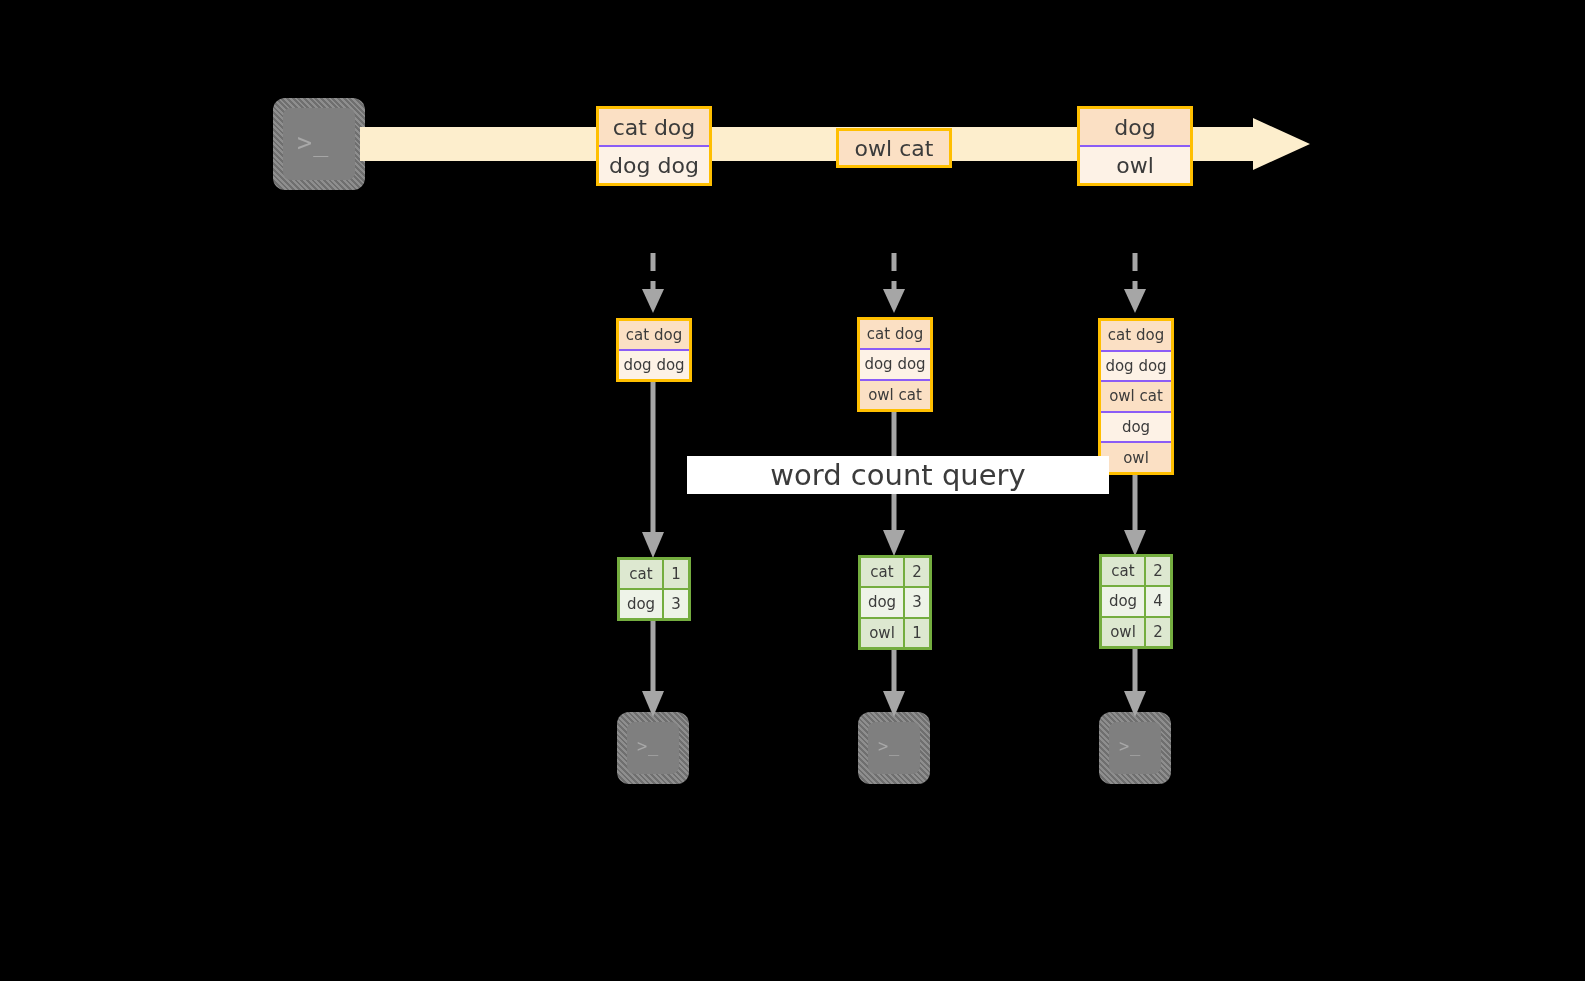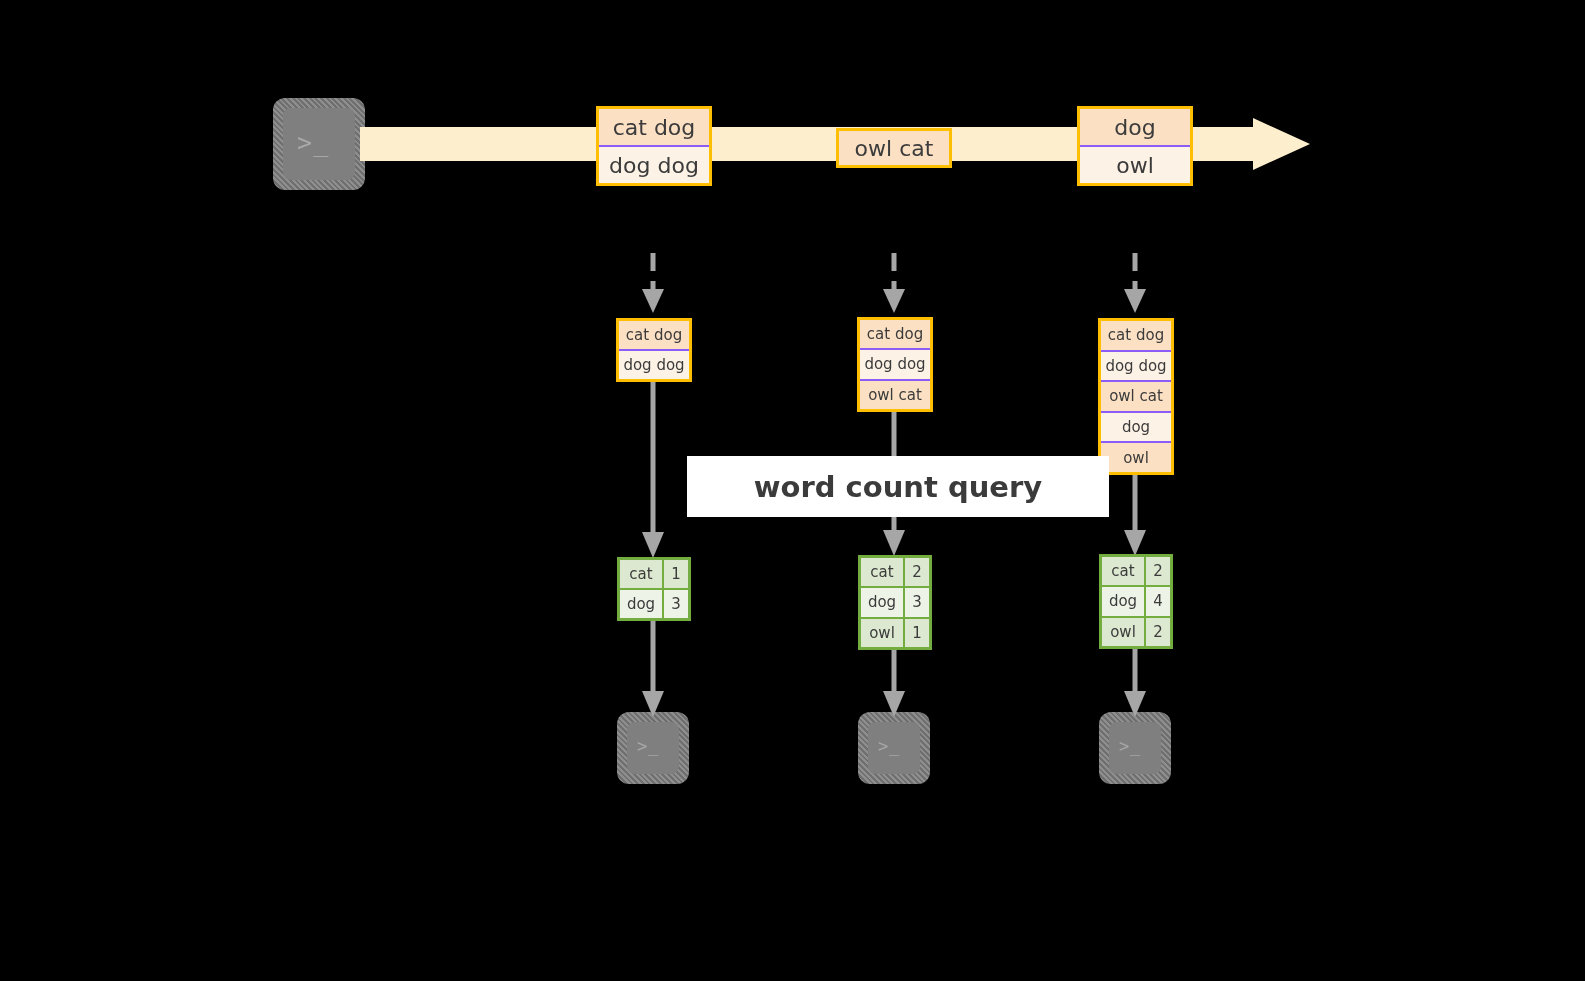--- a/index.html
+++ b/index.html
@@ -271,15 +271,15 @@
     <line x1="15" y1="0" x2="15" y2="54" stroke="#a6a6a6" stroke-width="5"></line>
     <path d="M15,68 L4,42 L26,42 Z" fill="#a6a6a6"></path>
   </svg>
 
   <div class="terminal" style="left:1099px; top:712px; width:72px; height:72px;">
     <div class="hatch"></div>
     <div class="face"></div>
     <div class="prompt" style="left:10px; top:16px; font-size:17px;">&gt;_</div>
   </div>
 
-  <div class="query-label" style="left:687px; top:456px; width:422px; height:61px; font-size:29px;font-weight:bold;">word count query</div>
+  <div class="query-label" style="left:687px; top:456px; width:422px; height:38px; font-size:29px;">word count query</div>
 
 </div>
 
 </body></html>

